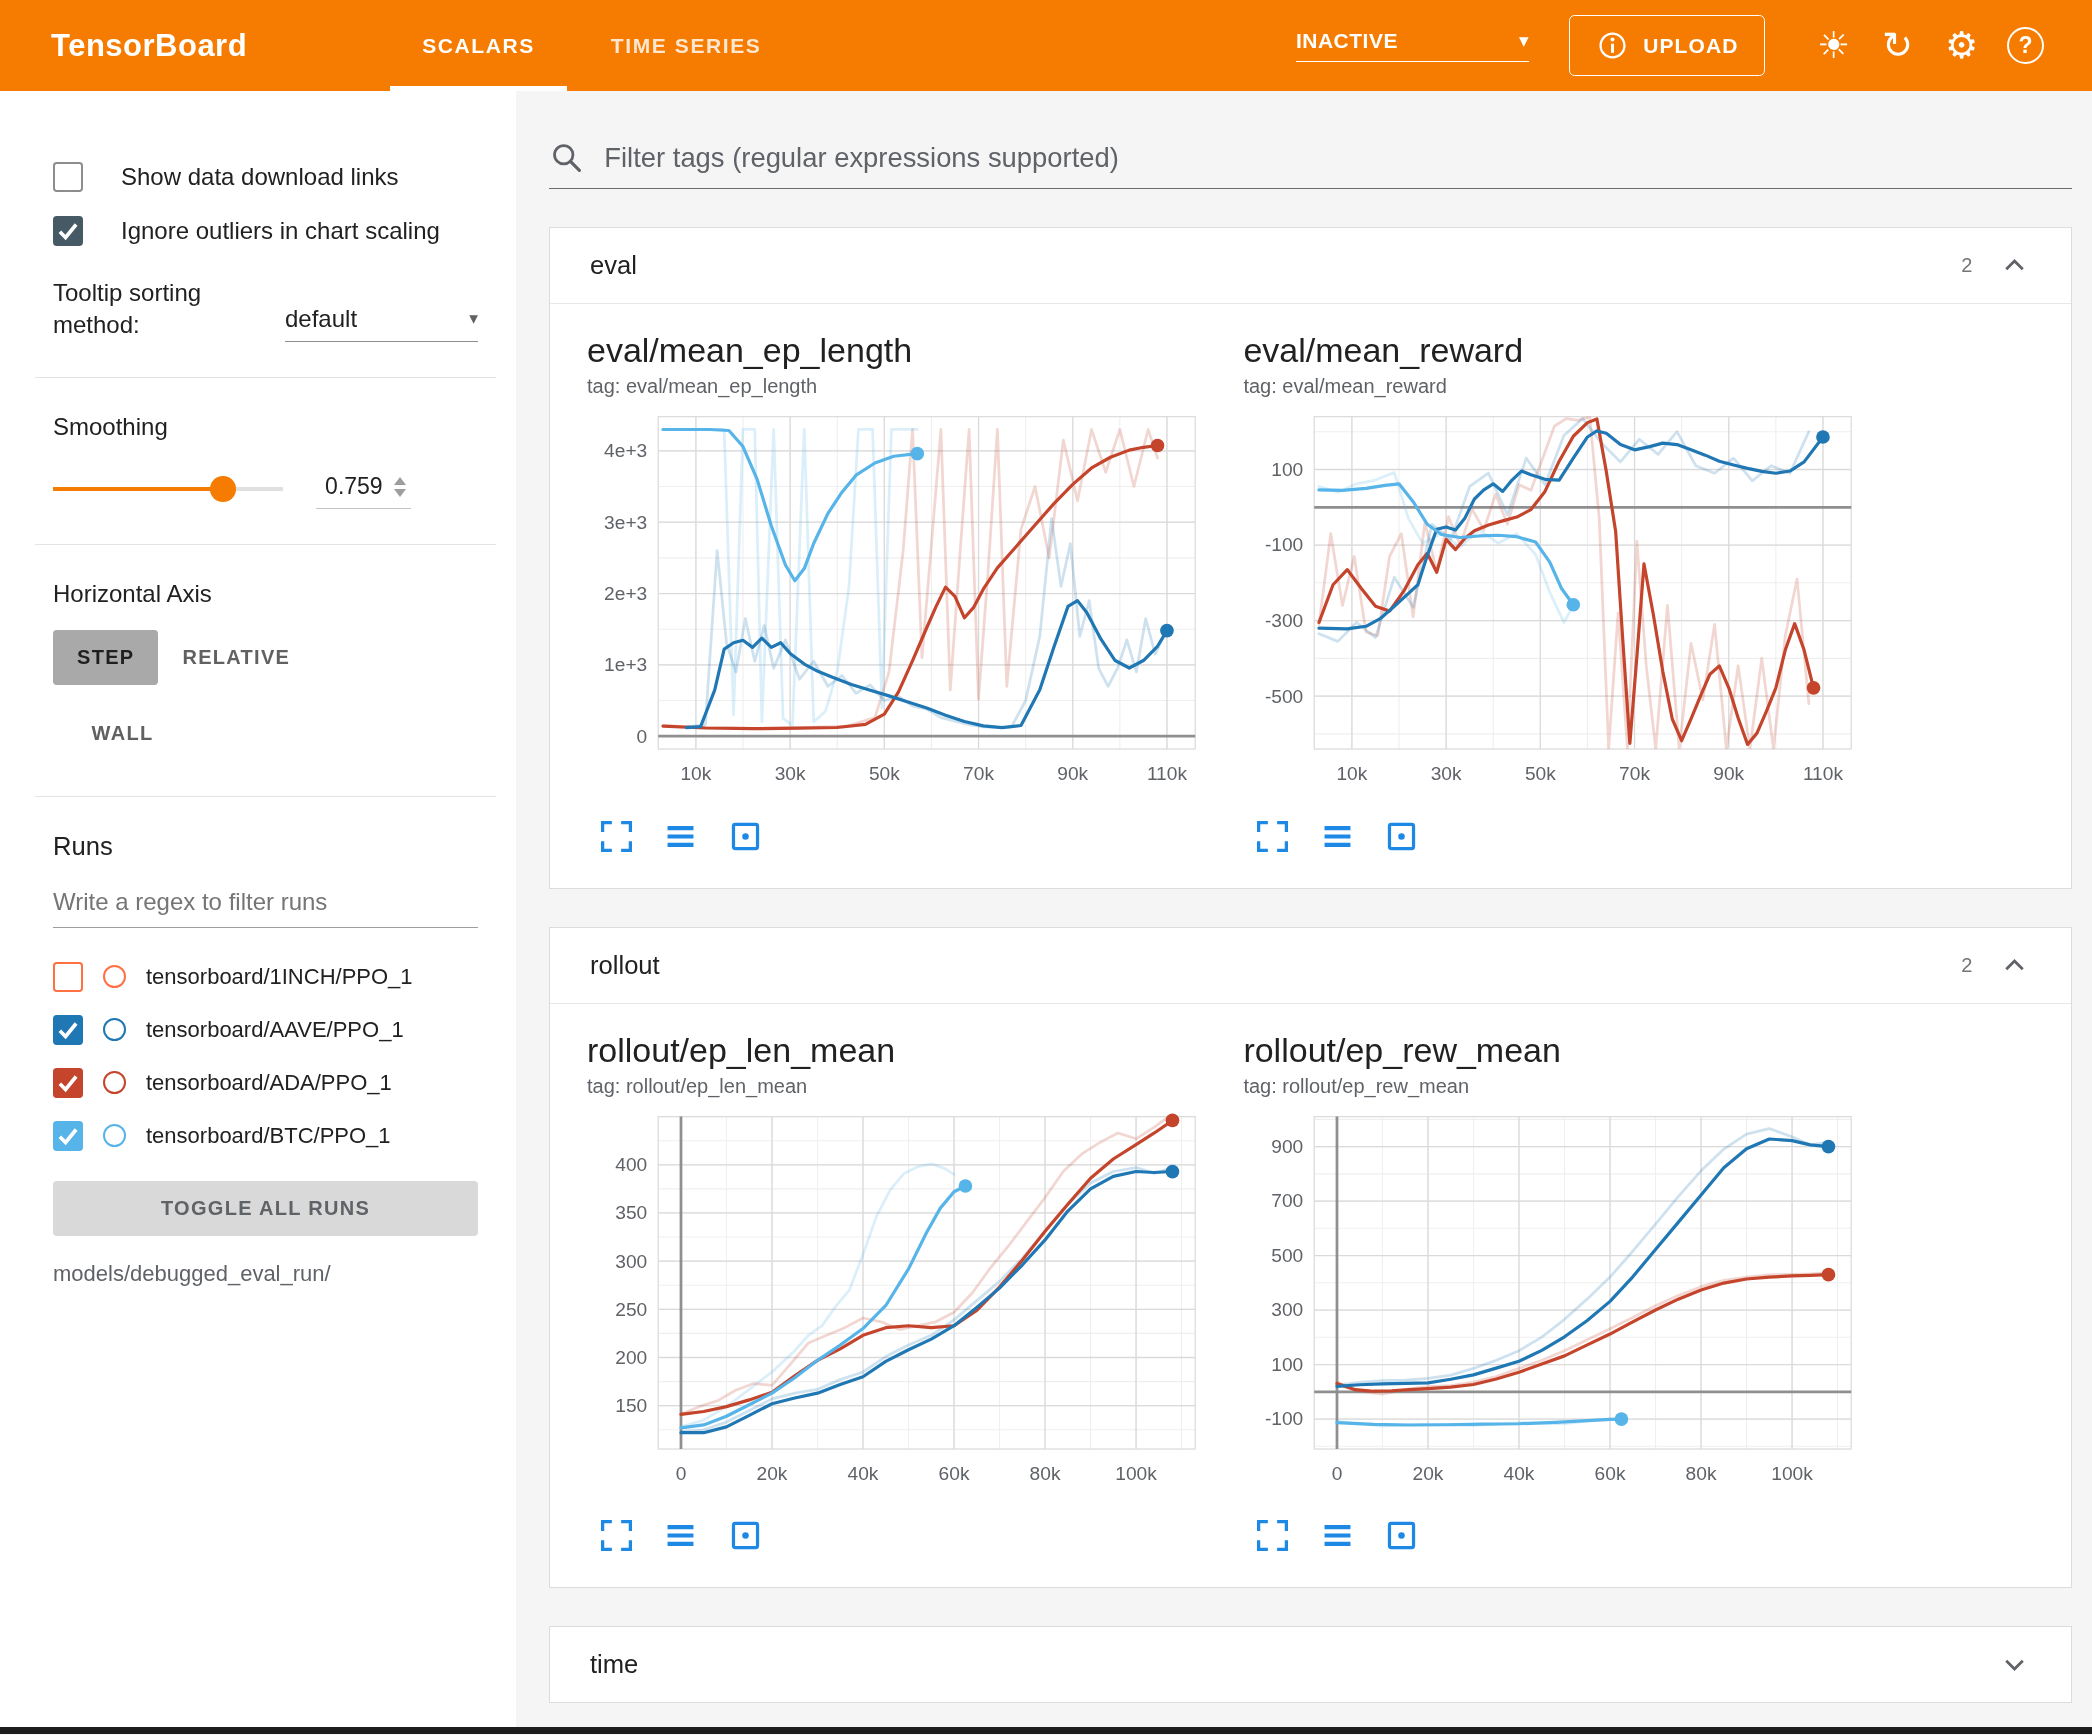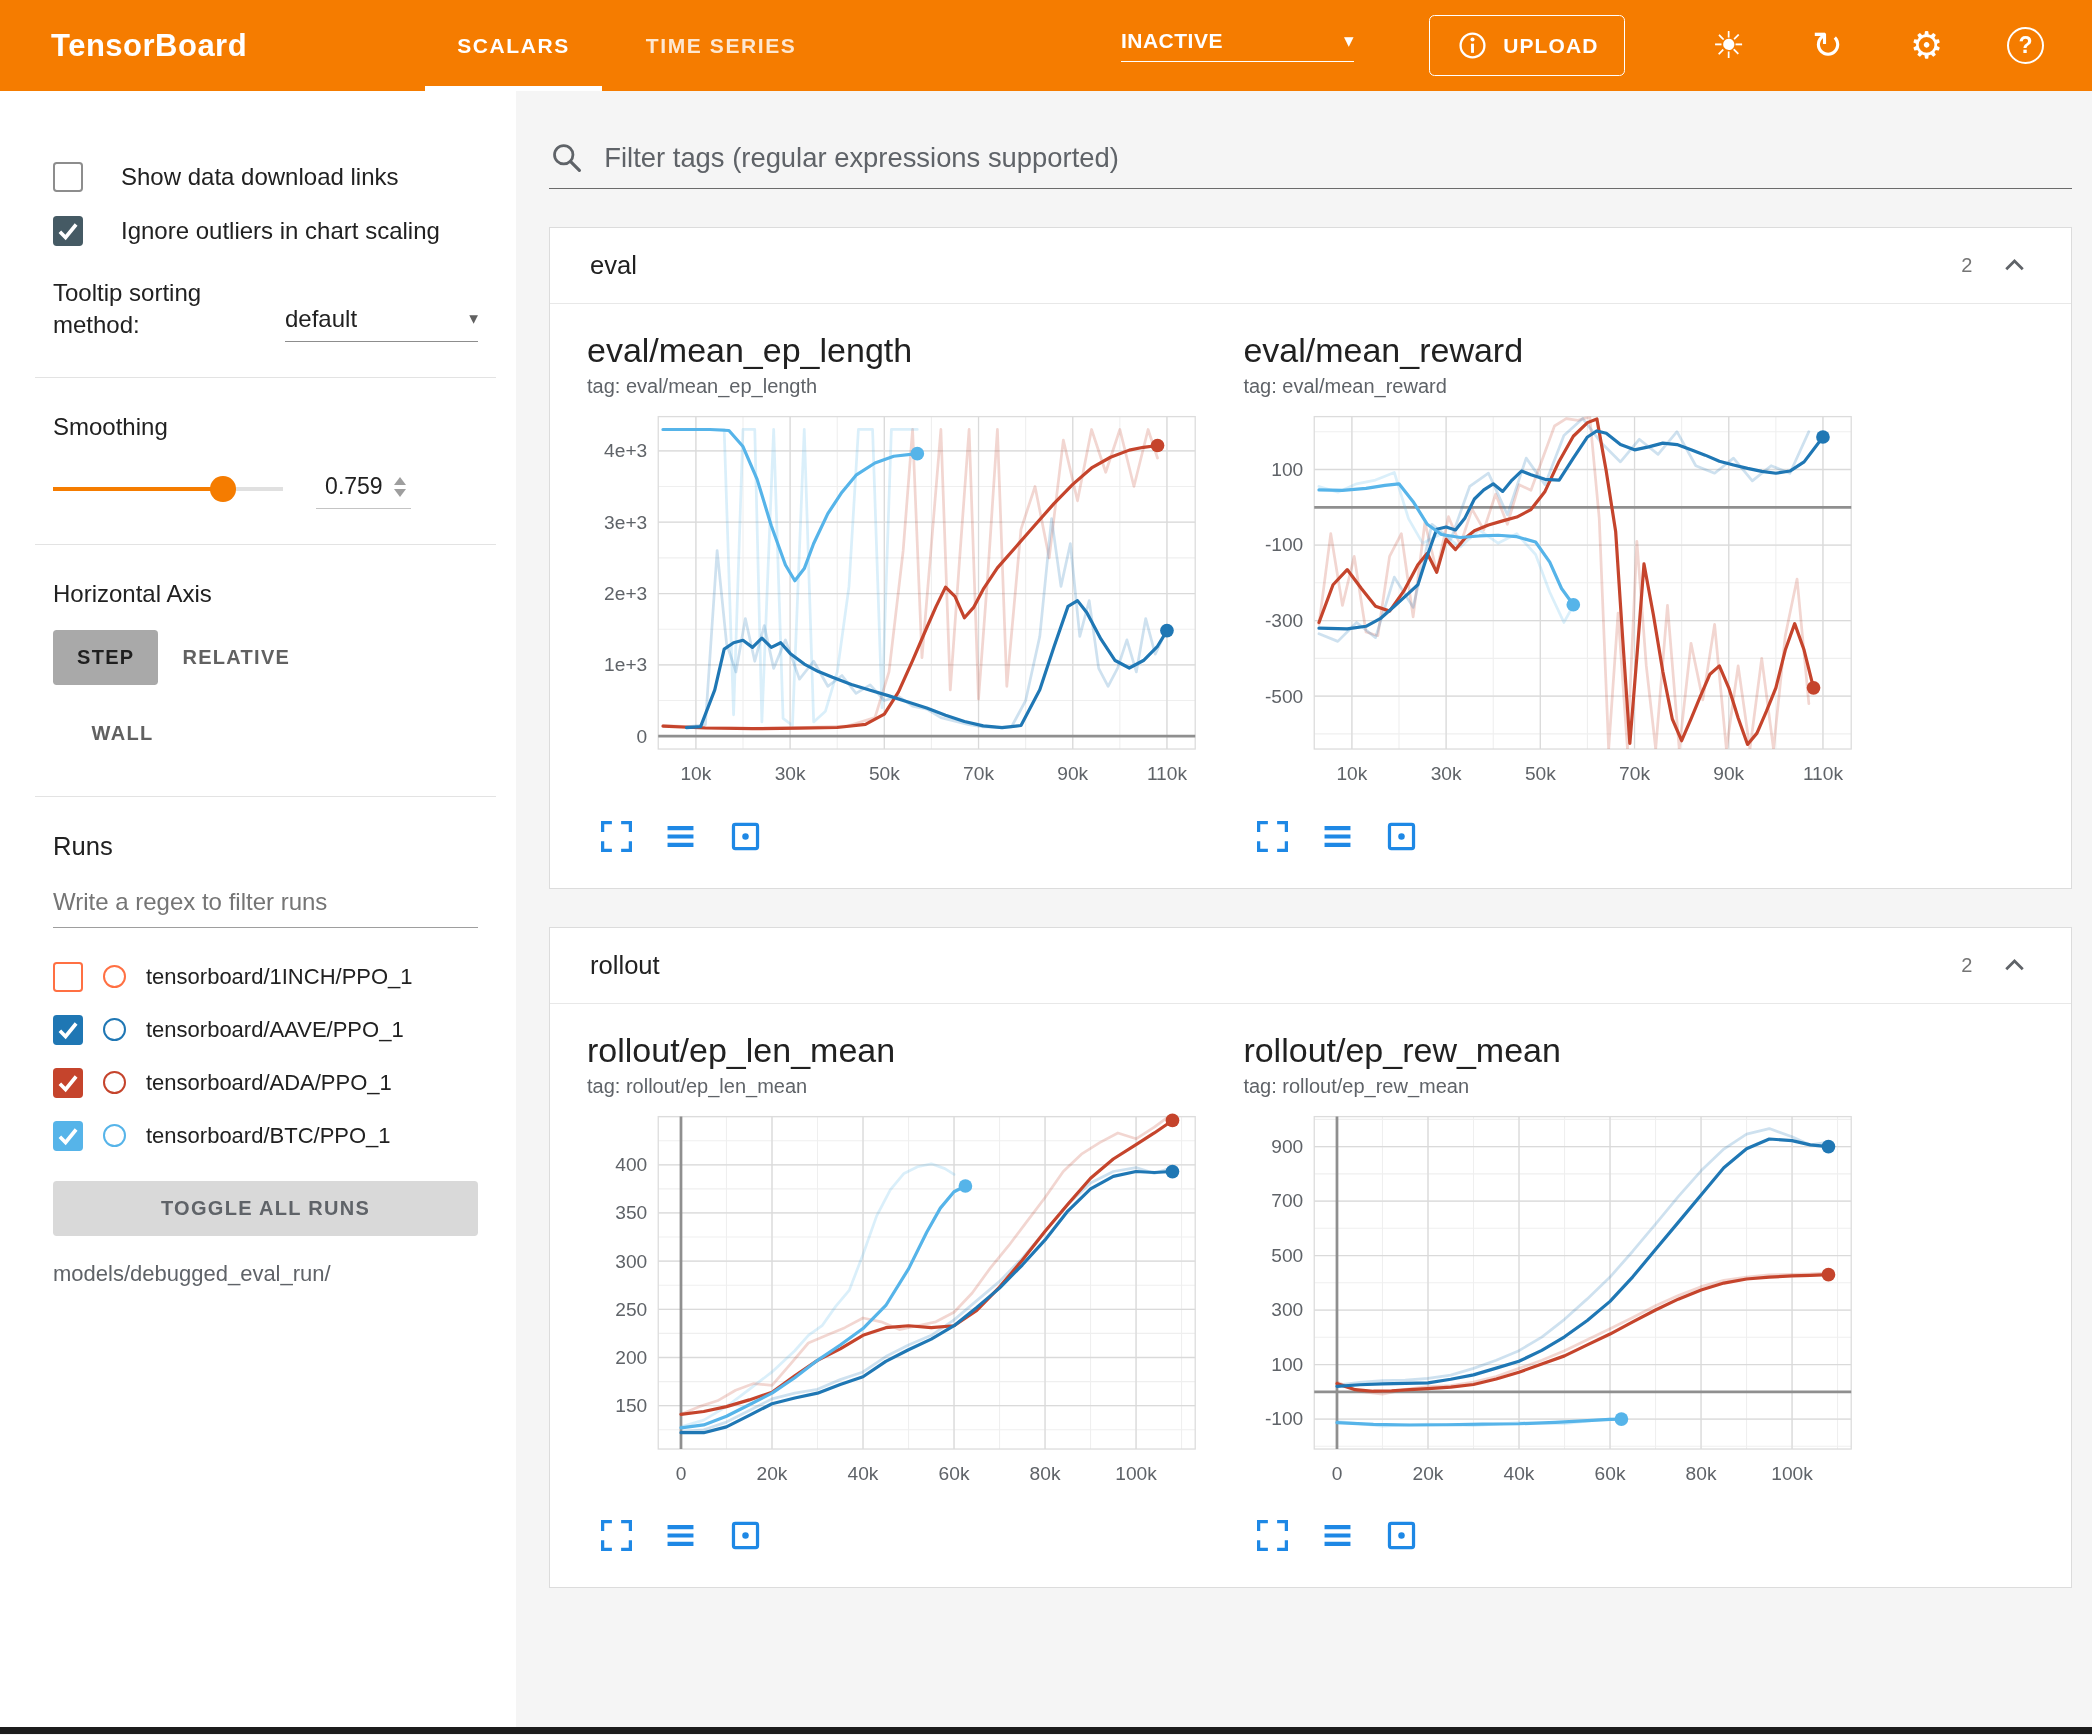--- a/index.html
+++ b/index.html
@@ -5,21 +5,21 @@
   * { box-sizing: border-box; }
   html,body { margin:0; padding:0; }
   body {
     width:2092px; height:1735px; overflow:hidden;
     font-family:"Liberation Sans","DejaVu Sans",sans-serif;
     background:#f5f5f5; color:#212121;
   }
   
   .topbar {
     height:91px; background:#f57c00; color:#fff;
-    display:flex; align-items:center; padding:0 40px 0 51px; position:relative;gap:35px;
+    display:flex; align-items:center; padding:0 40px 0 51px; position:relative;
   }
   .logo { font-size:31px; font-weight:700; letter-spacing:0.5px; }
   .tabs { display:flex; height:100%; margin-left:137px; }
   .tab {
     display:flex; align-items:center; padding:0 38px; font-size:21px; font-weight:600;
     letter-spacing:1.6px; color:rgba(255,255,255,.82); position:relative; cursor:pointer;
   }
   .tab.active { color:#fff; }
   .tab.active::after { content:""; position:absolute; left:5.5px; right:5.5px; bottom:0; height:4.6px; background:#fff; }
   .topbar-spacer { flex:1; }
@@ -604,17 +604,26 @@
                 <svg viewBox="0 0 40 40" class="tool">
                   <rect x="7" y="7" width="26" height="26" rx="2" fill="none" stroke-width="3.5"></rect>
                   <circle cx="20" cy="20" r="3.5" stroke="none"></circle>
                 </svg>
               </div>
             </div>
           </div>
       </div>
     </section>
 
+    <section class="card">
+      <div class="card-head">
+        <div class="card-title">time</div>
+        <div class="card-count"></div>
+        <svg class="chev down" viewBox="0 0 36 36">
+          <polyline points="9,22 18,13 27,22" fill="none" stroke="#5f6368" stroke-width="3"></polyline>
+        </svg>
+      </div>
+    </section>
   </main>
 </div>
 
 <div class="bottom-strip"></div>
 
 
 </body></html>

